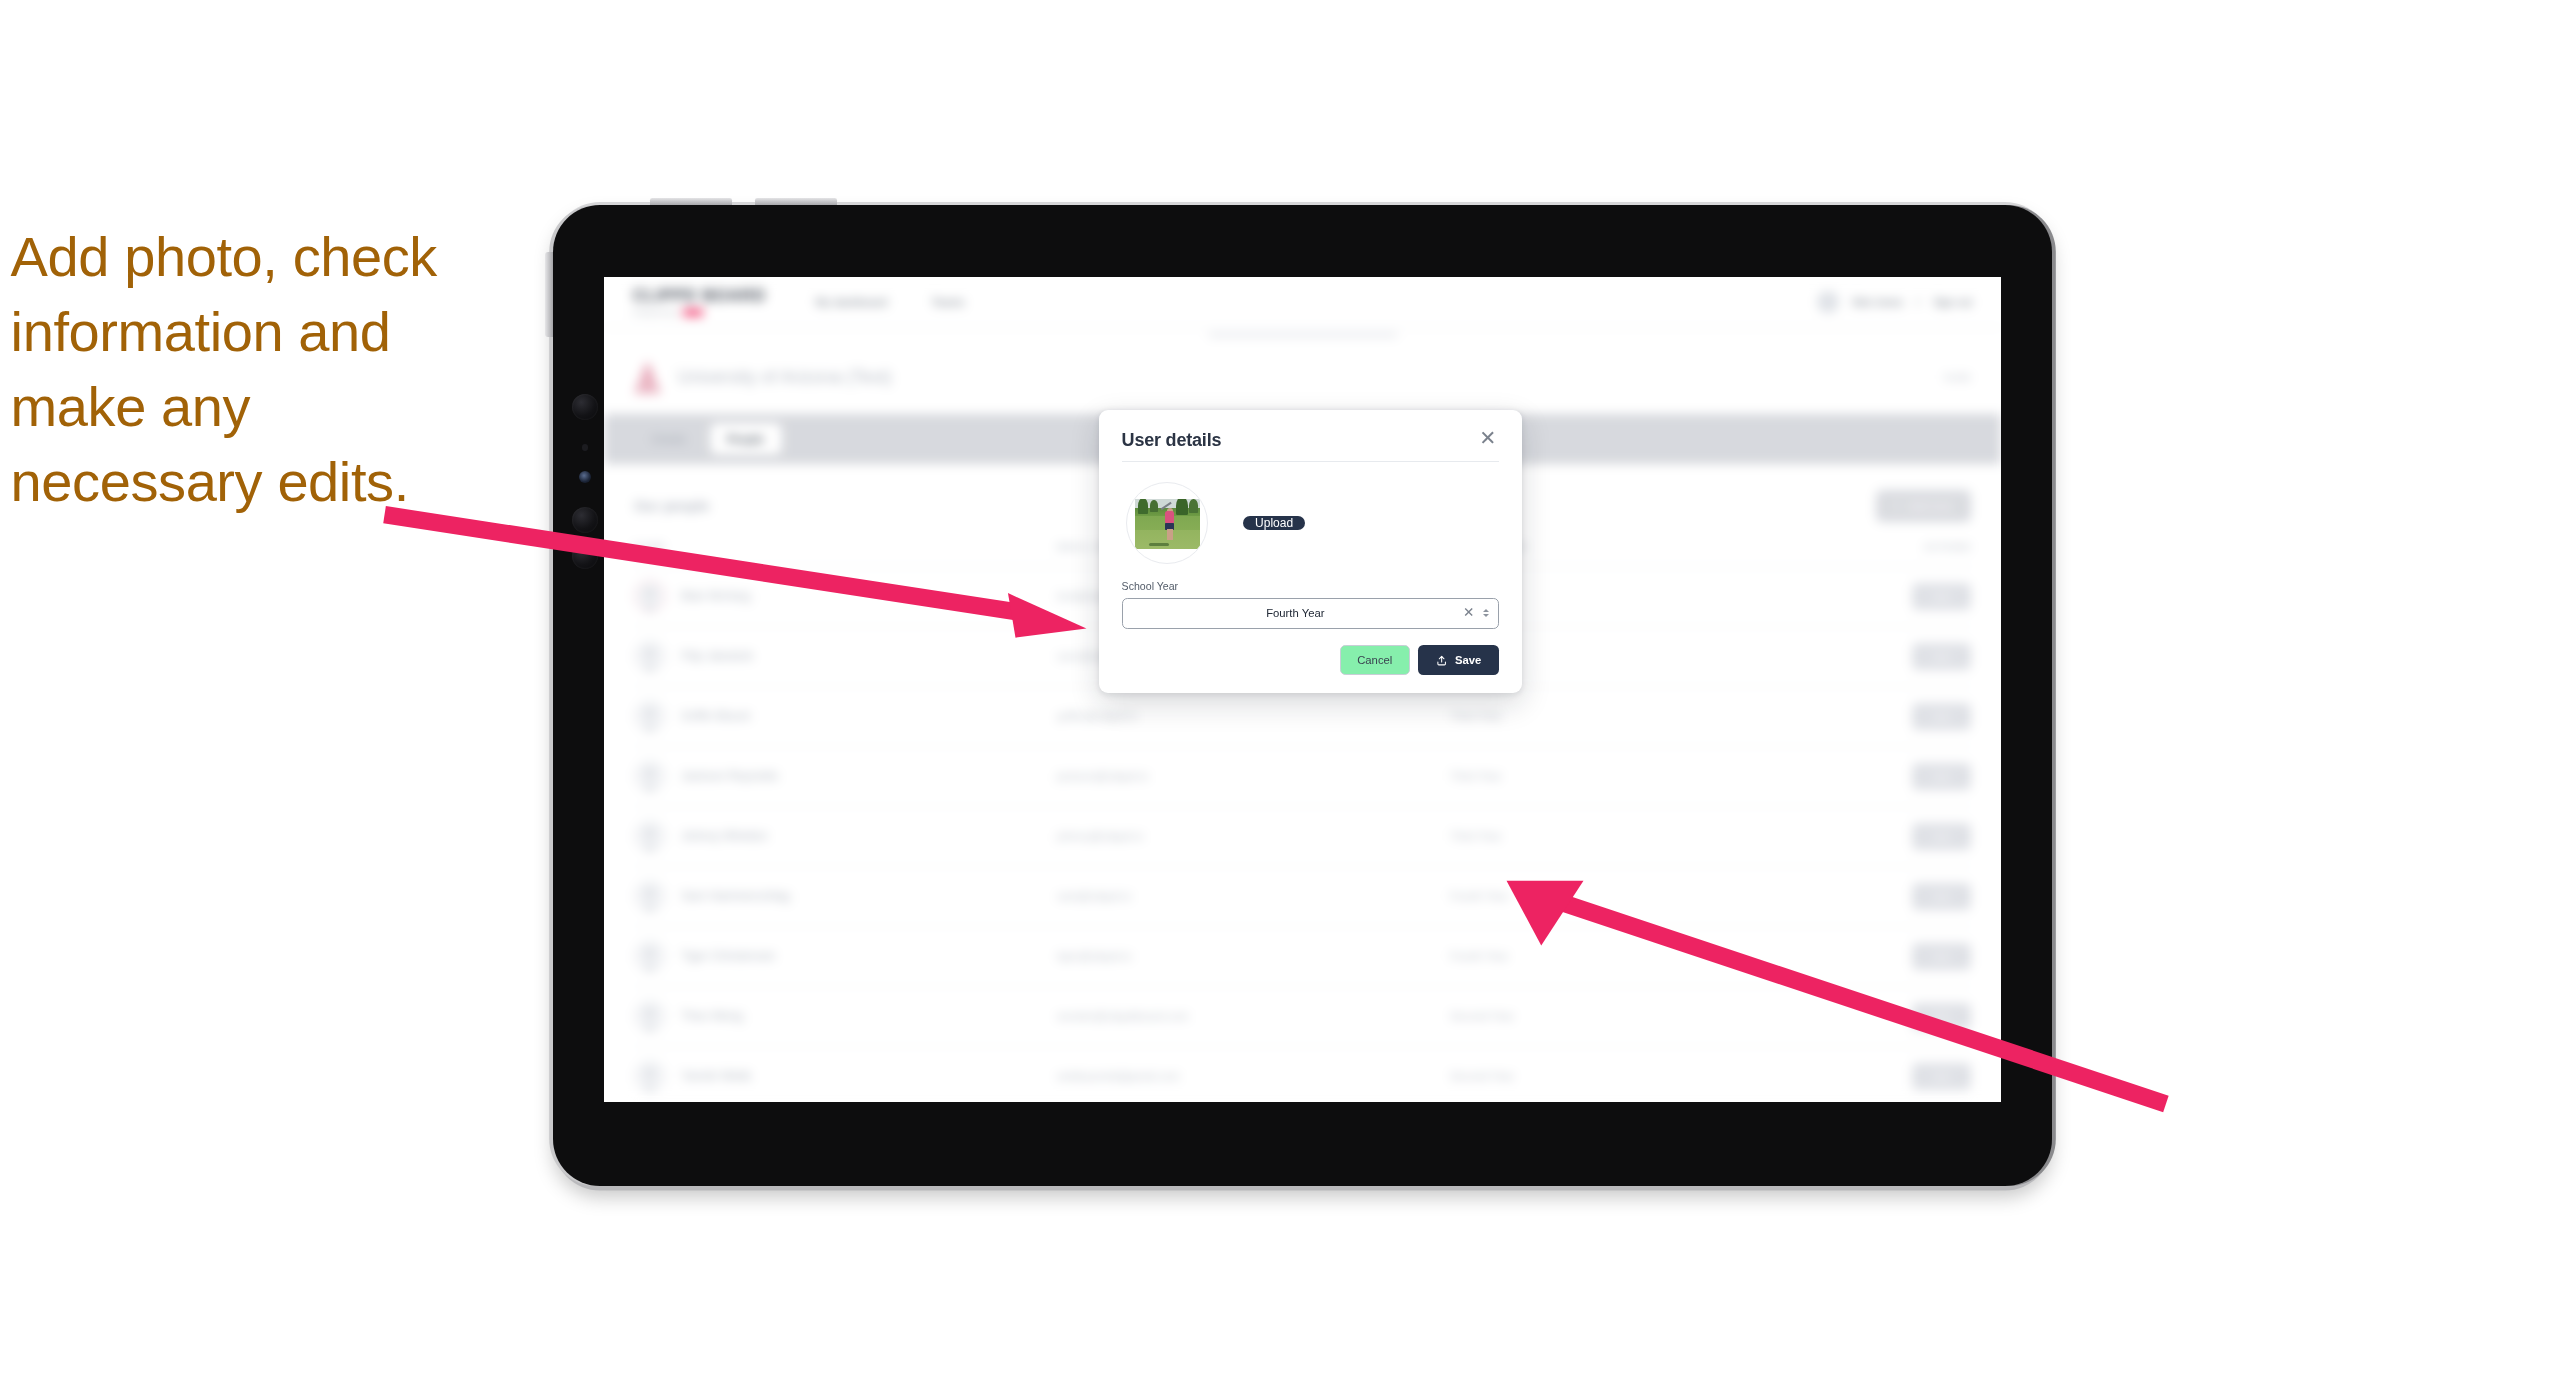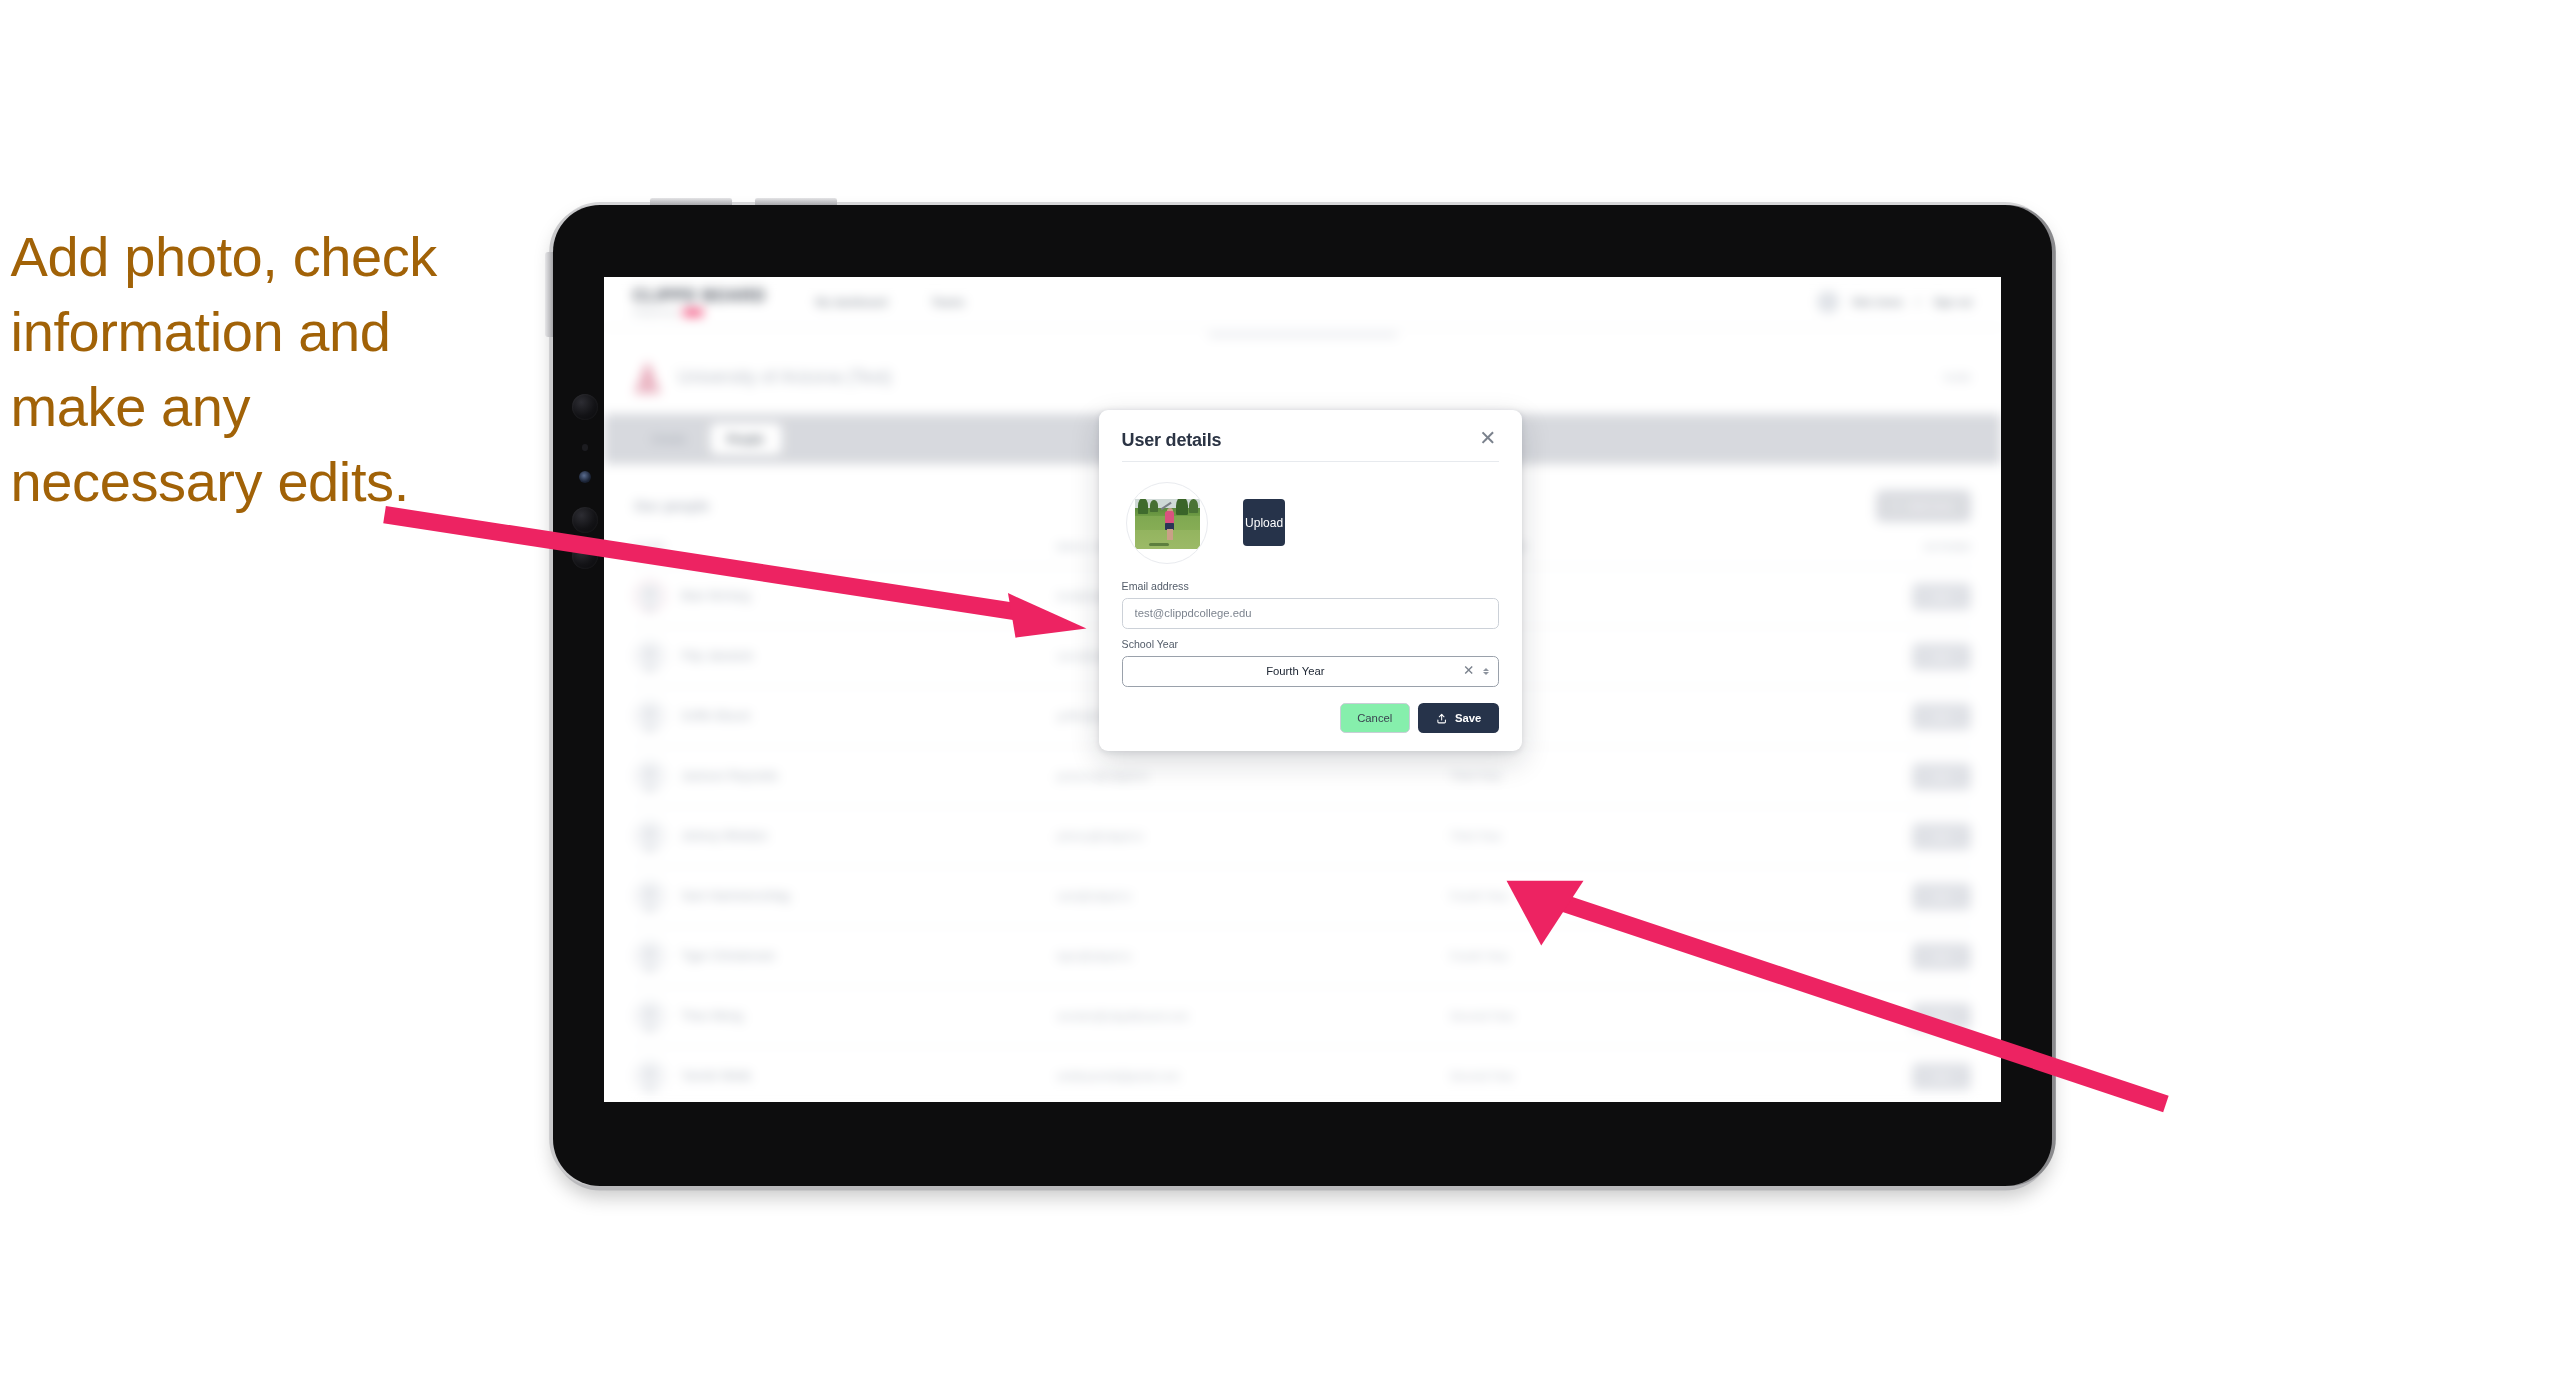--- a/index.html
+++ b/index.html
@@ -482,26 +482,26 @@
   }
   #golf-ground {
     position: absolute;
     left: 13.6px; bottom: 3px;
     width: 19.6px; height: 3.8px;
     background: #5d7f3e;
     border-radius: 2.3px;
   }
 
   #upload-button {
-    height: 47px;
-    padding: 0 2px;
+    height: 14px;
+    padding: 0 12px;
     background: #26334a;
     color: #ffffff;
     border: none;
-    border-radius: 4px;
+    border-radius: 11px;
     font-size: 12px;
     font-family: "Liberation Sans", sans-serif;
     cursor: pointer;
     font-weight: 500;
   }
 
   .field-group { margin-bottom: 9.8px; }
   .field-label {
     display: block;
     font-size: 10.6px;
@@ -794,24 +794,20 @@
               <div id="golfer-shorts"></div>
               <div id="golfer-legs"></div>
               <div id="golf-ground"></div>
             </div>
           </div>
           <button id="upload-button">Upload</button>
         </div>
 
 
 
-        <div class="field-group">
-          <label class="field-label">Email address</label>
-          <input class="field-input" type="text" placeholder="test@clippdcollege.edu" style="">
-        </div>
 
         <div class="field-group">
           <label class="field-label">School Year</label>
           <div class="select-control">
             <span id="select-value">Fourth Year</span>
             <span id="select-clear">✕</span>
             <span id="select-stepper">
               <span class="chev chev-up"></span>
               <span class="chev chev-down"></span>
             </span>

